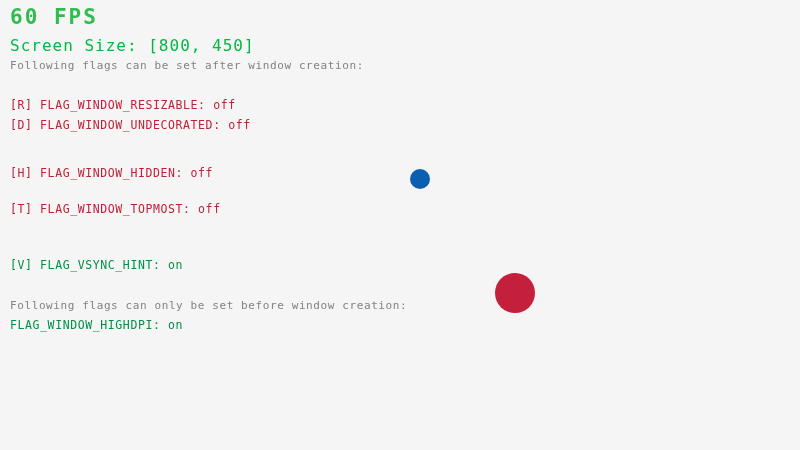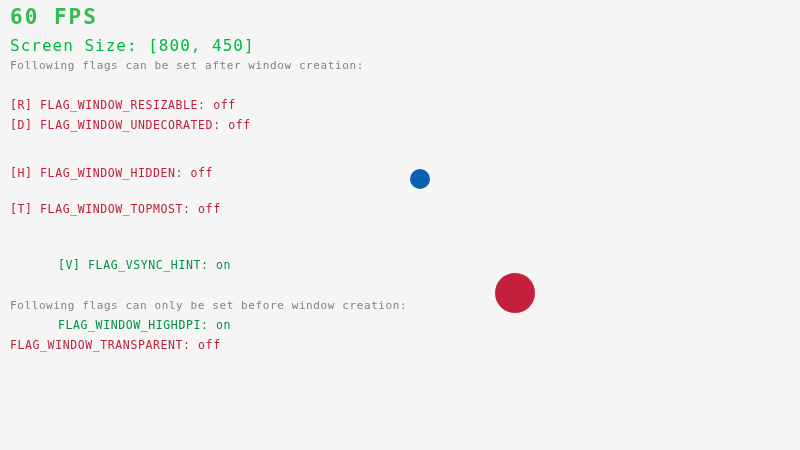--- a/index.html
+++ b/index.html
@@ -55,21 +55,21 @@
   }
   #header-after  { top: 60px; }
   #header-before { top: 300px; }
 
   .flag-line {
     left: 10px;
     font-size: 11.5px;
     letter-spacing: 0.6px;
   }
   .flag-off { color: #be2137; }
-  .flag-on  { color: #008f44; margin-left: 48px; }
+  .flag-on  { color: #008f44; }
 
   
   .circle {
     position: absolute;
     border-radius: 50%;
   }
   #ball-small {
     left: 410px;
     top: 169px;
     width: 20px;
@@ -107,20 +107,19 @@
 
   <div class="txt flag-line flag-off" style="top:204px;">[T] FLAG_WINDOW_TOPMOST: off</div>
 
 
   <div class="txt flag-line flag-on" style="top:260px;">[V] FLAG_VSYNC_HINT: on</div>
 
   <div class="txt section-header" id="header-before">Following flags can only be set before window creation:</div>
 
   <div class="txt flag-line flag-on" style="top:320px;">FLAG_WINDOW_HIGHDPI: on</div>
 
-  <div class="txt flag-line flag-off" style="top:340px;">FLAG_WINDOW_TRANSPARENT: off</div>
 
 
   <div class="circle" id="ball-small"></div>
 
   <div class="circle" id="ball-large"></div>
 
 </div>
 
 </body></html>

